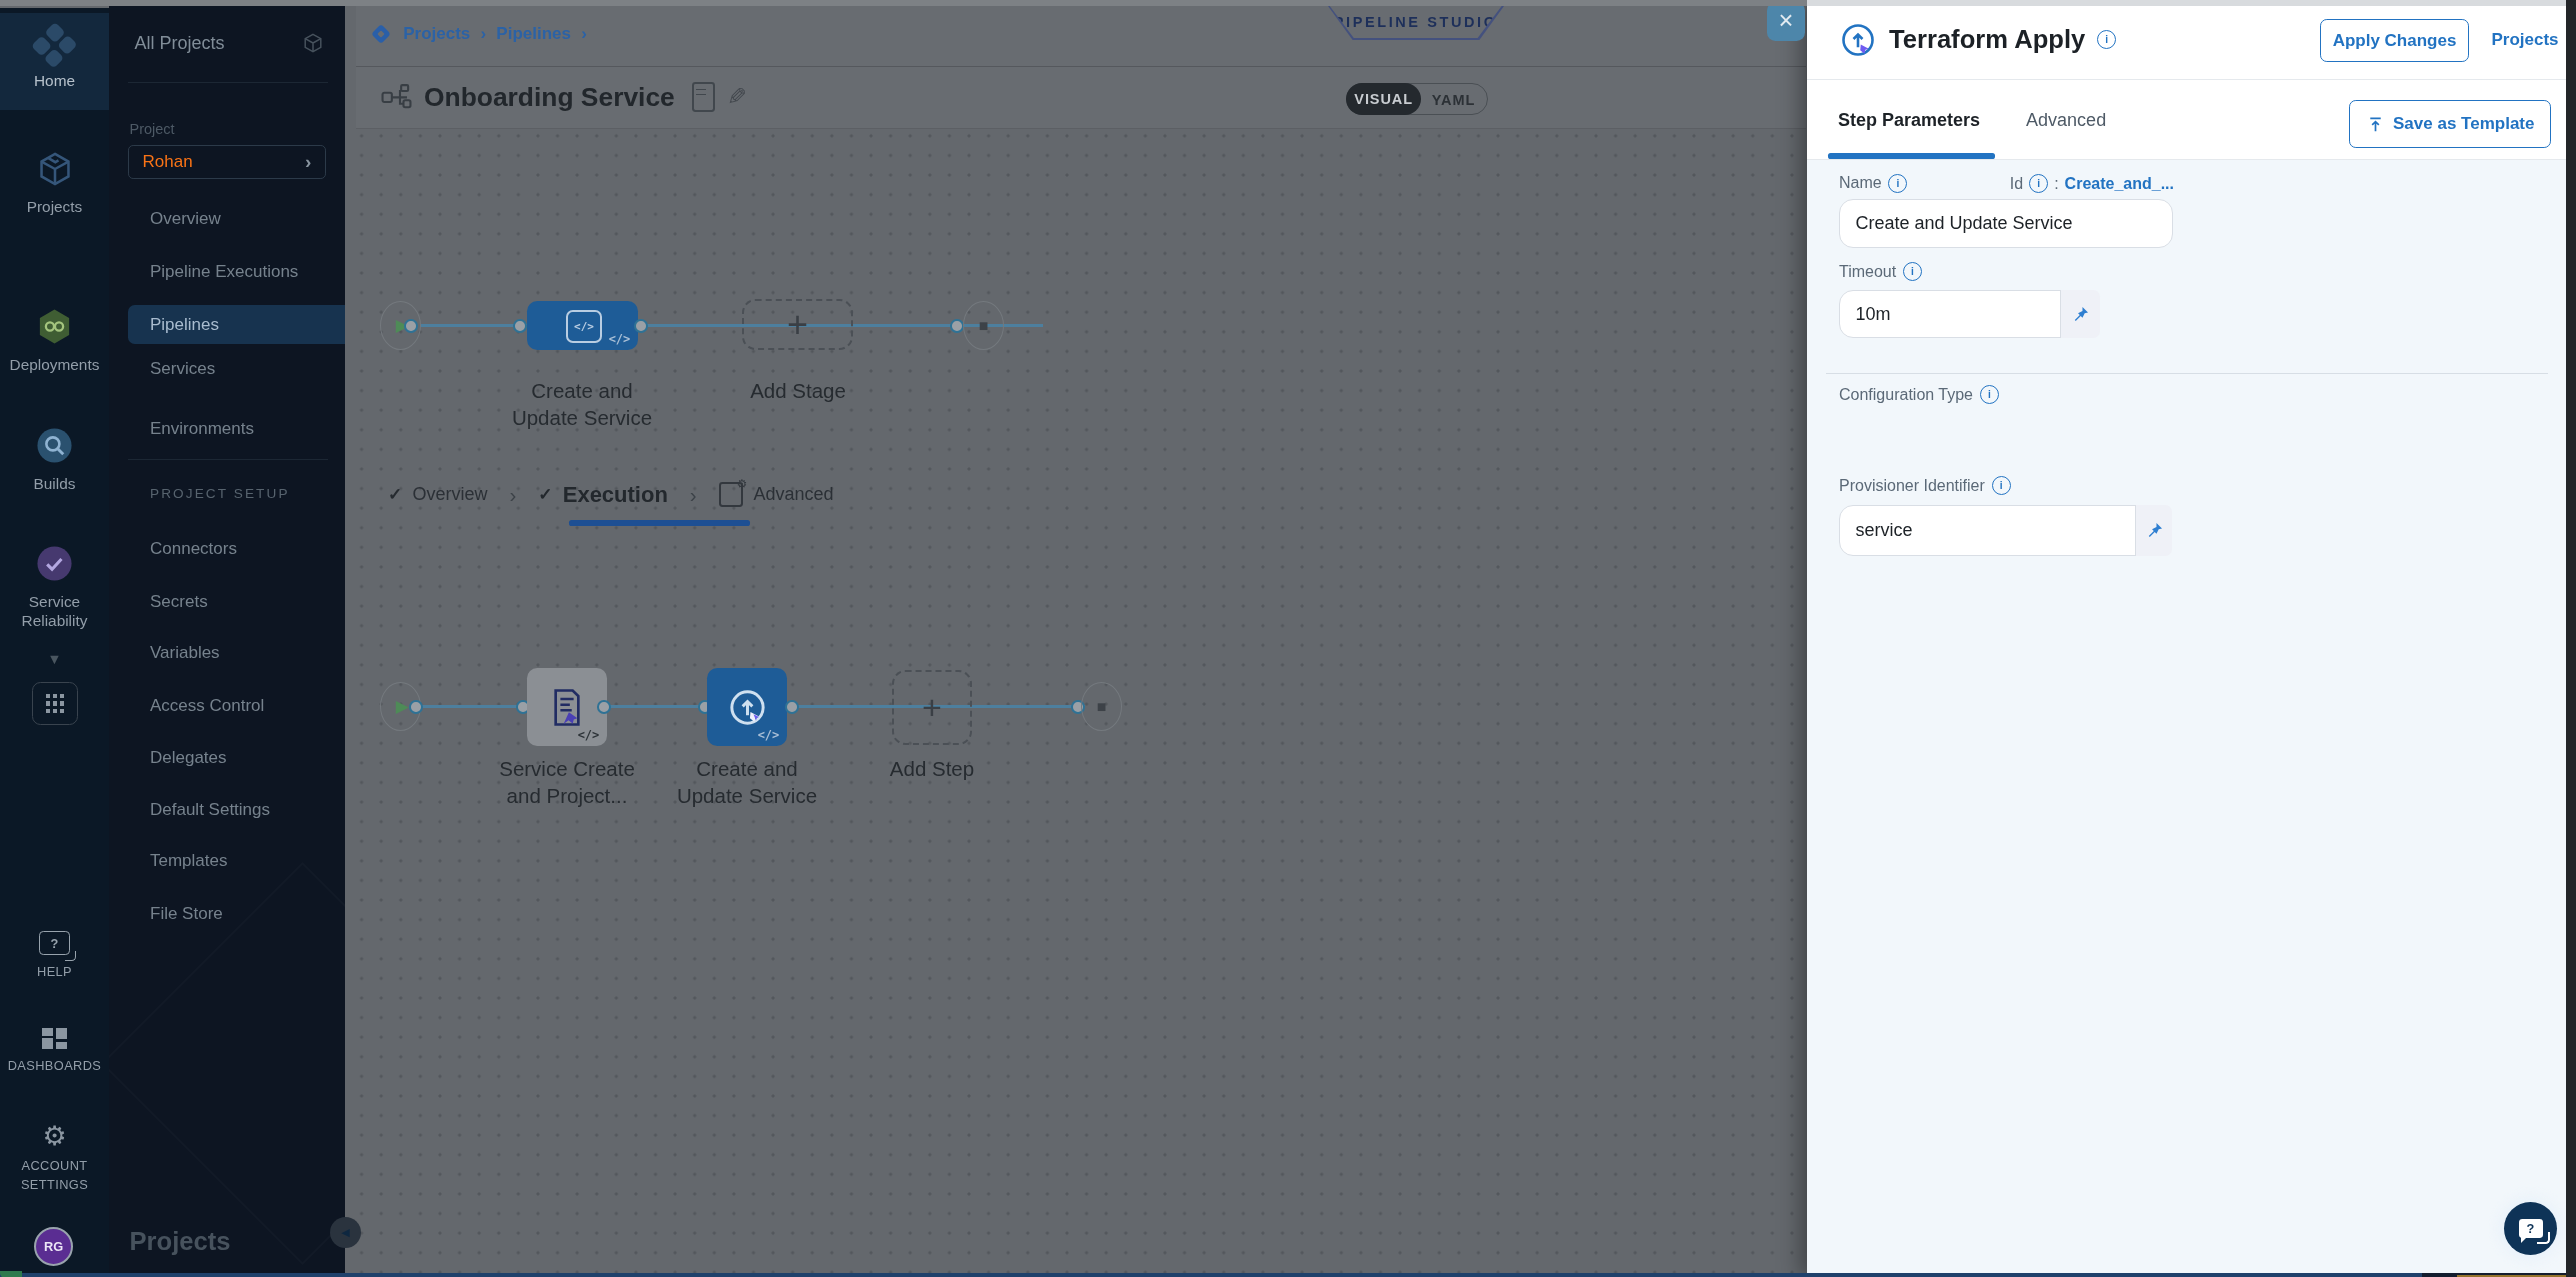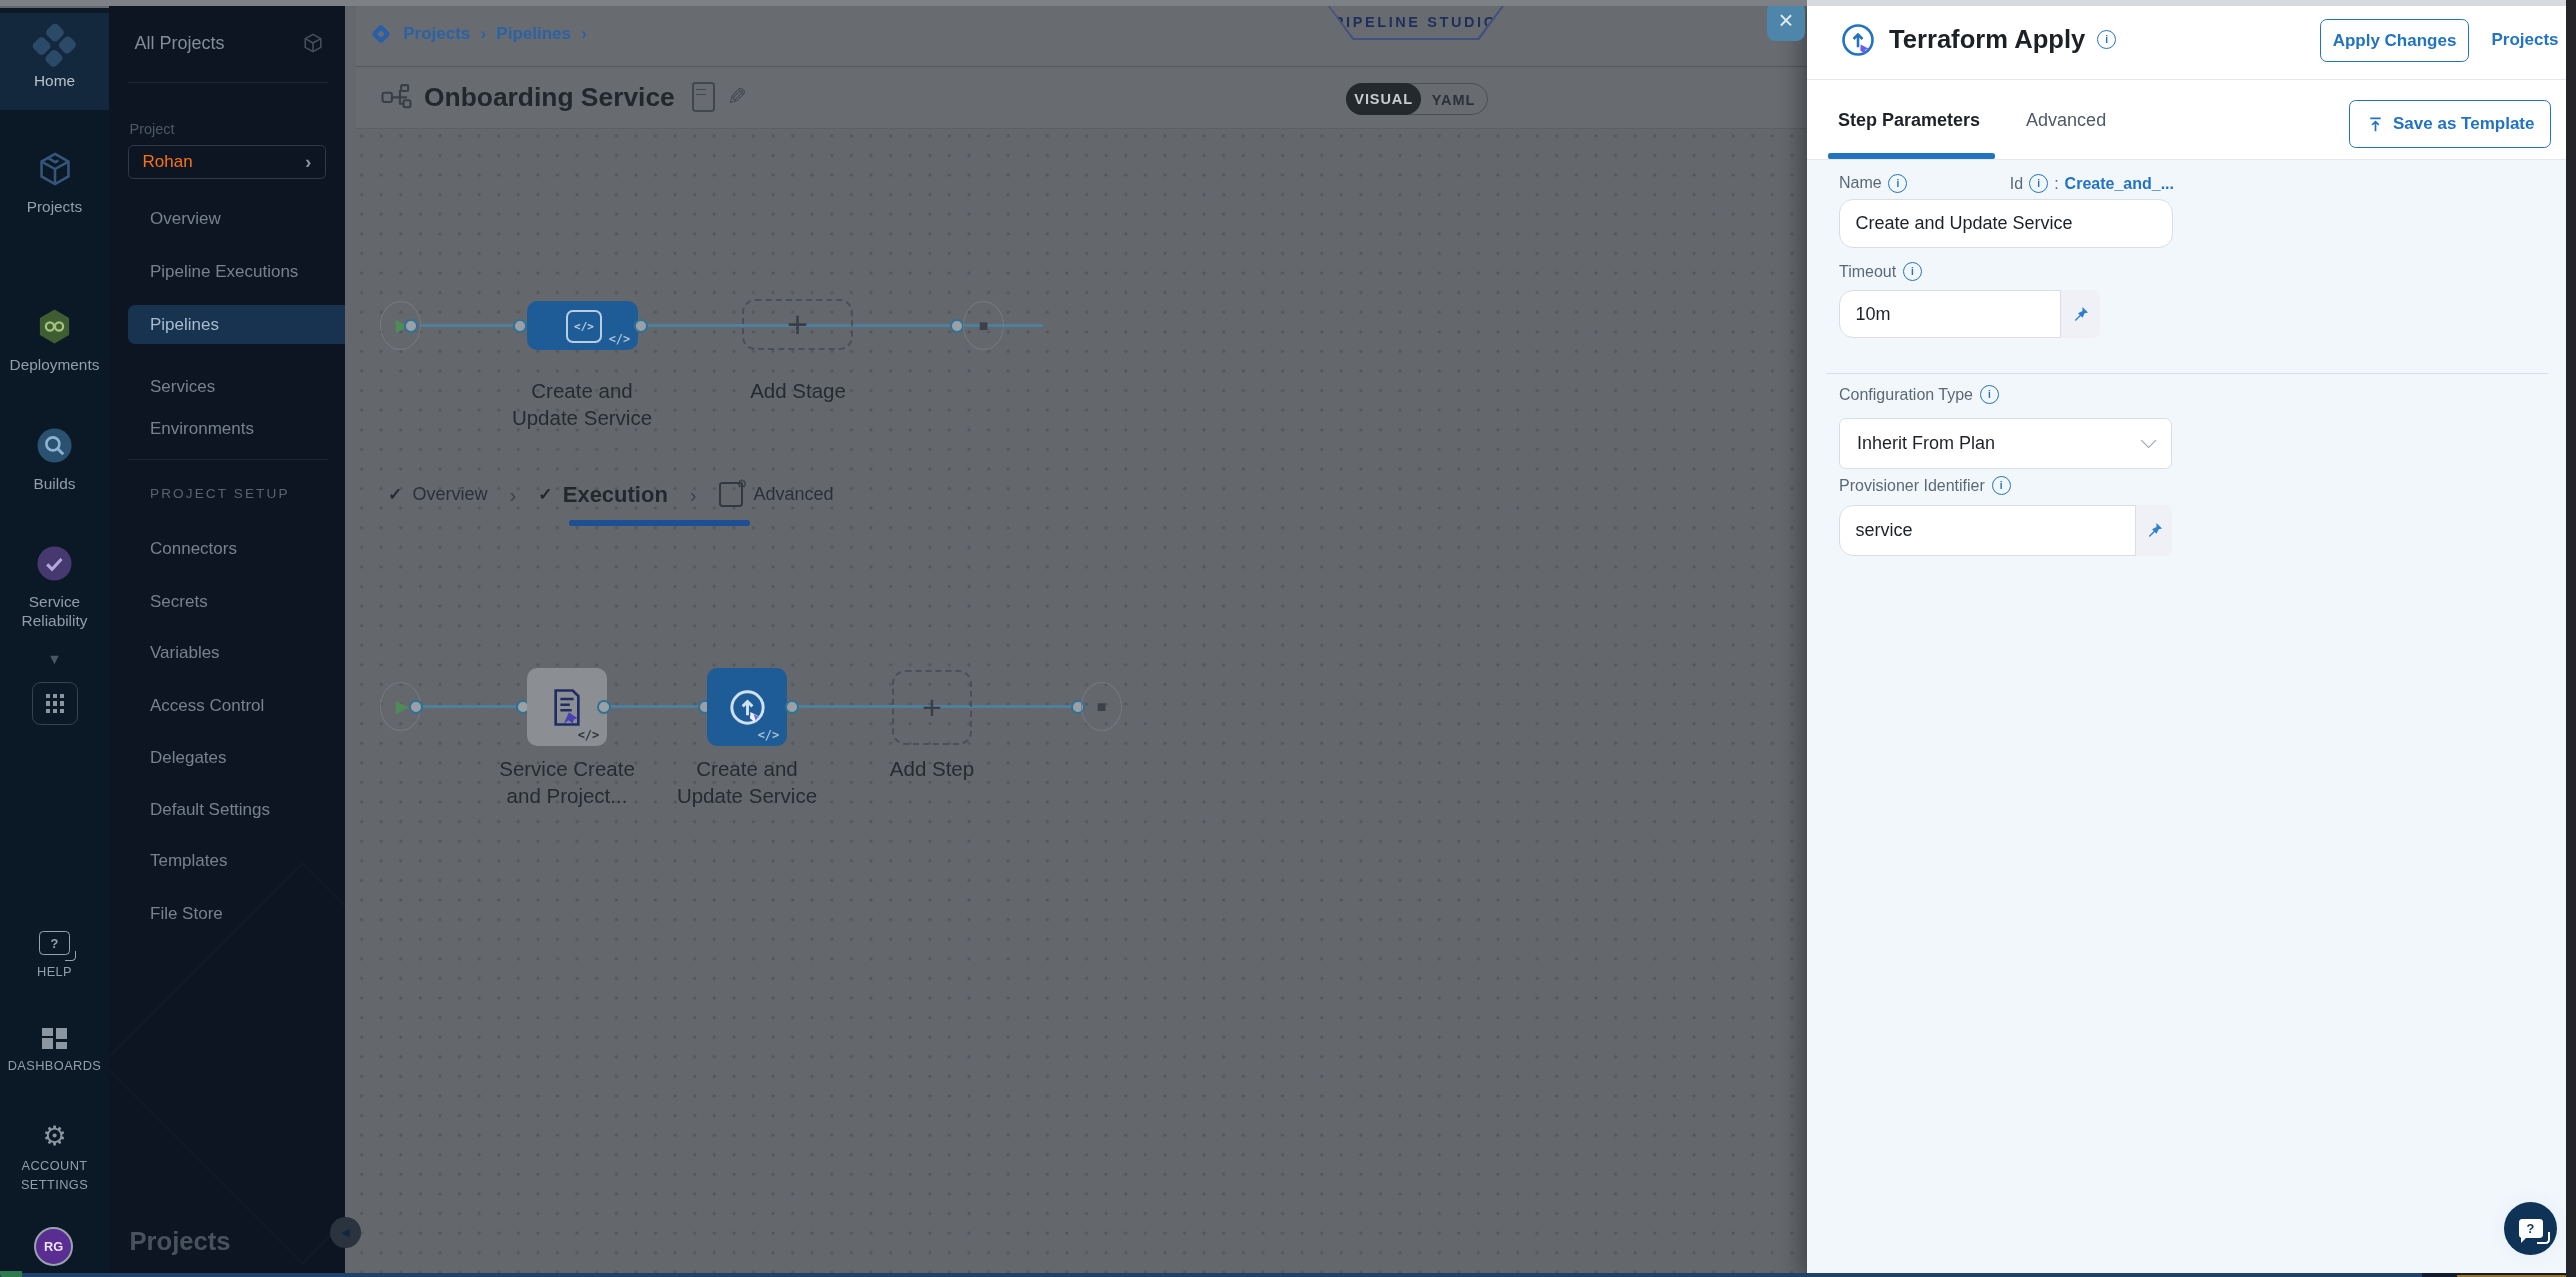--- a/index.html
+++ b/index.html
@@ -298,21 +298,21 @@
     <div class="abs flex" style="left:19px;top:145px;width:198px;height:34px;border:1.3px solid #2c3a49;border-radius:5.1px;
          box-sizing:border-box;justify-content:space-between;padding:0 13.6px;">
       <span style="font-size:17px;color:#f97316;">Rohan</span>
       <span style="font-size:19px;color:#8793 9e;color:#87939e;font-weight:700;">›</span>
     </div>
 
     <div class="abs" style="left:19px;top:305px;width:218px;height:39px;background:#17334f;border-radius:6.8px 0 0 6.8px;"></div>
     <div class="abs mitem" style="top:199px;">Overview</div>
     <div class="abs mitem" style="top:252px;">Pipeline Executions</div>
     <div class="abs mitem" style="top:305px;color:#a9bccf;">Pipelines</div>
-    <div class="abs mitem" style="top:367px;text-align:center;">Services</div>
+    <div class="abs mitem" style="top:349px;text-align:center;">Services</div>
     <div class="abs mitem" style="top:409px;">Environments</div>
 
     <div class="abs" style="left:19px;top:459px;width:200px;border-top:1.3px solid #1c2734;"></div>
     <span class="abs" style="left:41px;top:486px;font-size:13.6px;letter-spacing:2.1px;color:#57636e;">PROJECT SETUP</span>
 
     <div class="abs mitem" style="top:529px;">Connectors</div>
     <div class="abs mitem" style="top:582px;">Secrets</div>
     <div class="abs mitem" style="top:633px;">Variables</div>
     <div class="abs mitem" style="top:686px;">Access Control</div>
     <div class="abs mitem" style="top:738px;">Delegates</div>
@@ -391,25 +391,20 @@
           </svg>
         </span>
       </div>
 
       <div class="abs" style="left:19px;top:213px;width:722px;border-top:1.3px solid #d7dee5;"></div>
 
       <div class="abs plabel" style="left:32px;top:225px;">
         <span>Configuration Type</span>
           <span class="info">i</span>
       </div>
-      <div class="abs flex" style="left:32px;top:258px;width:333px;height:51px;border:1.3px solid #d9dee5;border-radius:6.8px;
-           background:#fff;box-sizing:border-box;padding:0 17px;justify-content:space-between;">
-        <span style="font-size:18px;color:#1d2227;">Inherit From Plan</span>
-        <span class="caret" style="margin-top:-5.1px;"></span>
-      </div>
 
       <div class="abs plabel" style="left:32px;top:316px;">
         <span>Provisioner Identifier</span>
           <span class="info">i</span>
       </div>
       <div class="abs" style="left:32px;top:345px;width:333px;height:51px;">
         <input class="pinput" readonly="" style="padding-right: 49px;" value="service">
         <span class="pinseg" style="width:36px;">
           <svg width="19" height="19" viewBox="0 0 24 24">
             <path d="M14.5 2.5l7 7-4.2 1-2.8 5.6-2.2-2.2-6.3 6.3-1.2-1.2 6.3-6.3-2.2-2.2 5.6-2.8z" fill="#2f7fd1"></path>

